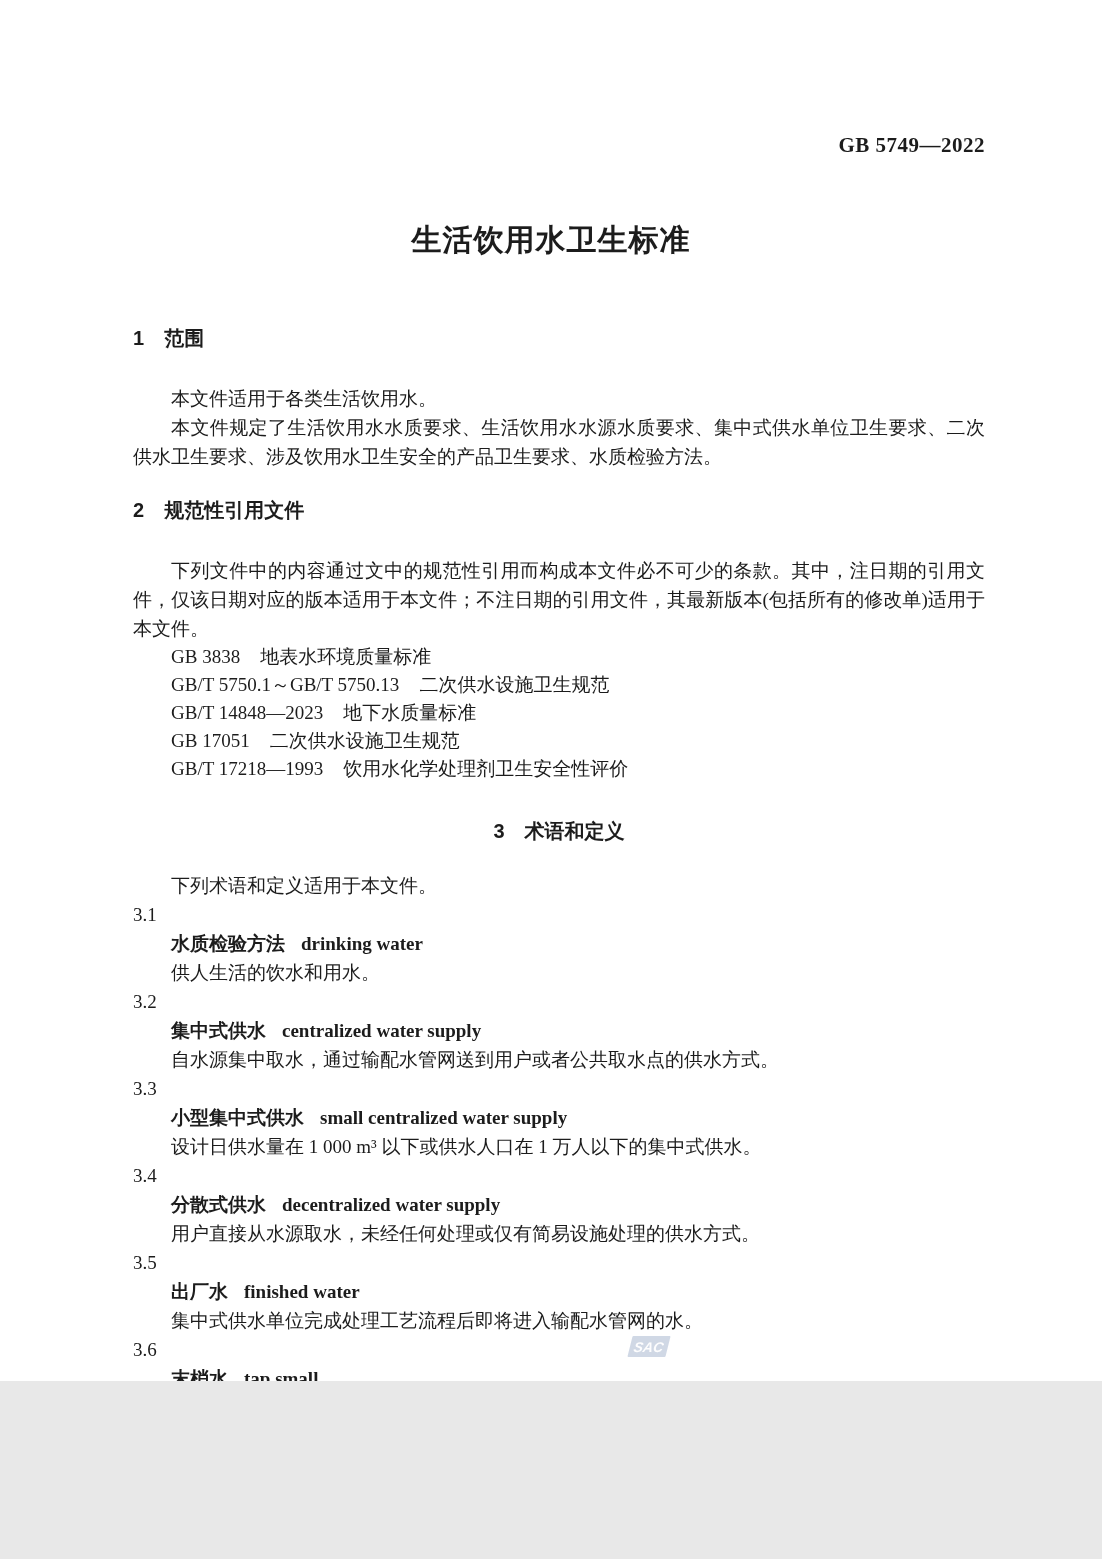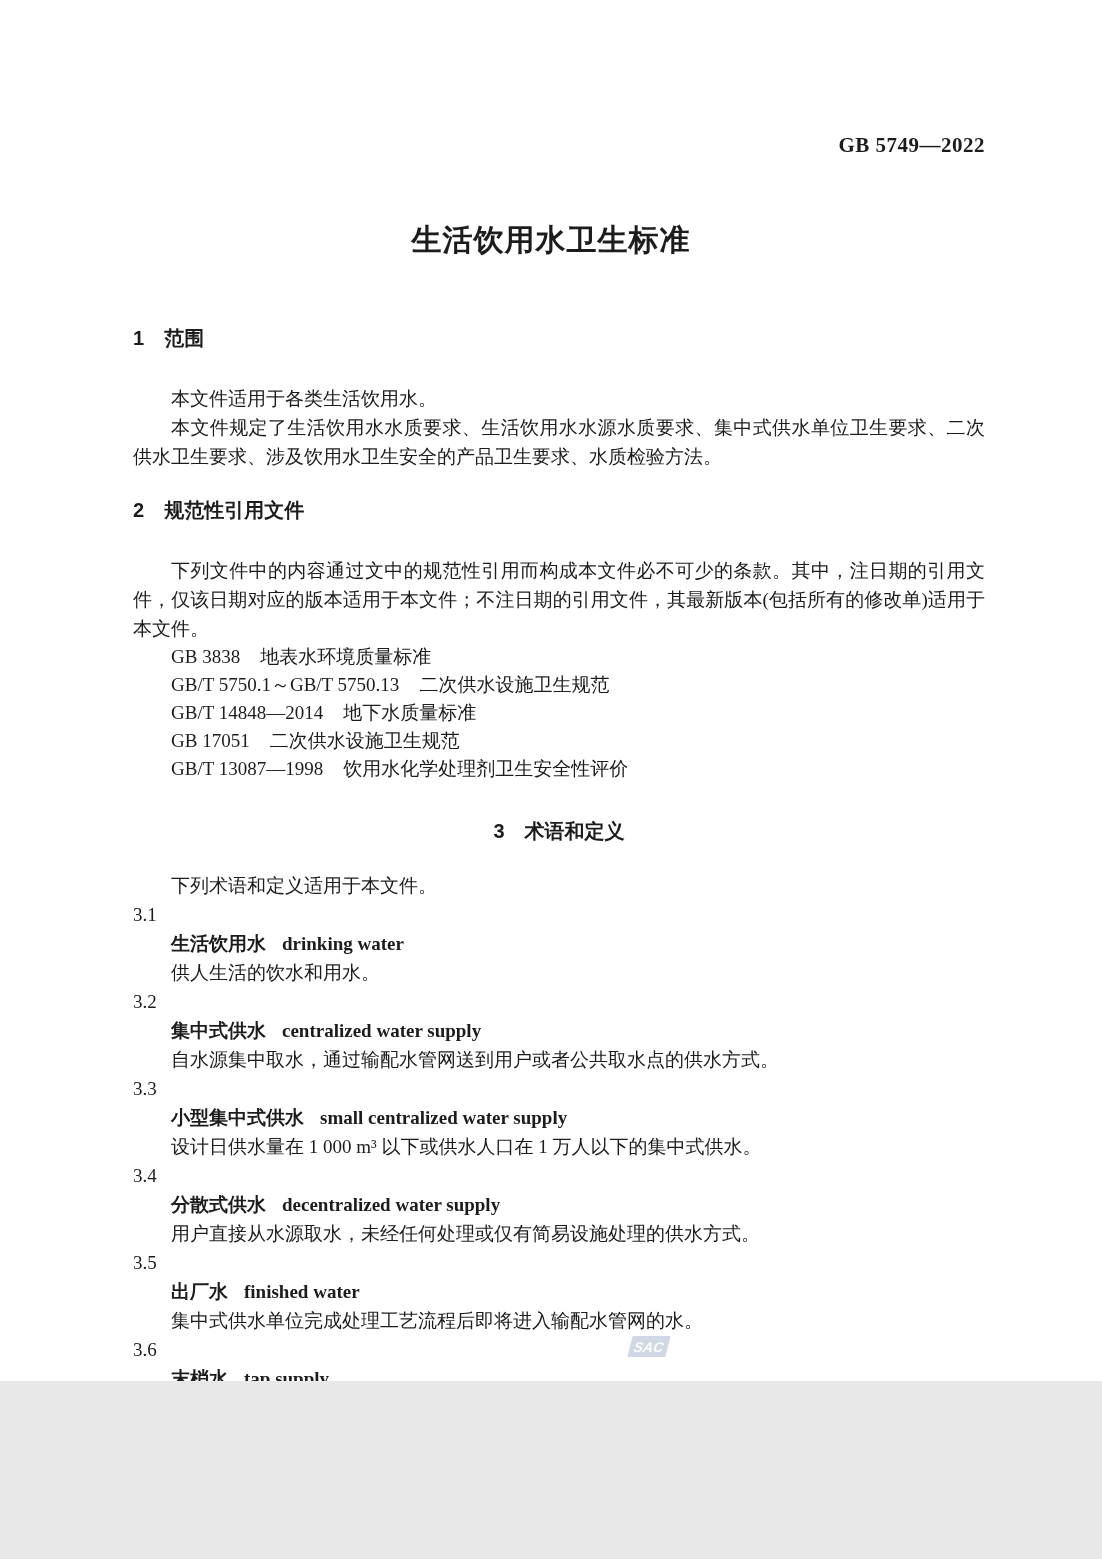--- a/index.html
+++ b/index.html
@@ -124,39 +124,39 @@
     </div>
     <p class="body-para indent">下列文件中的内容通过文中的规范性引用而构成本文件必不可少的条款。其中，注日期的引用文件，仅该日期对应的版本适用于本文件；不注日期的引用文件，其最新版本(包括所有的修改单)适用于本文件。</p>
     <ul class="ref-list">
       <li class="ref-line">
         <span class="ref-code">GB 3838</span><span class="ref-title">地表水环境质量标准</span>
       </li>
       <li class="ref-line">
         <span class="ref-code">GB/T 5750.1～GB/T 5750.13</span><span class="ref-title">二次供水设施卫生规范</span>
       </li>
       <li class="ref-line">
-        <span class="ref-code">GB/T 14848—2014</span><span class="ref-title">地下水质量标准</span>
+        <span class="ref-code">GB/T 14848—2023</span><span class="ref-title">地下水质量标准</span>
       </li>
       <li class="ref-line">
         <span class="ref-code">GB 17051</span><span class="ref-title">二次供水设施卫生规范</span>
       </li>
       <li class="ref-line">
-        <span class="ref-code">GB/T 13087—1998</span><span class="ref-title">饮用水化学处理剂卫生安全性评价</span>
+        <span class="ref-code">GB/T 17218—1993</span><span class="ref-title">饮用水化学处理剂卫生安全性评价</span>
       </li>
     </ul>
 
     <div class="sec-heading" id="sec3-heading">
       <span class="sec-num">3</span><span class="sec-label">术语和定义</span>
     </div>
     <p class="body-para indent">下列术语和定义适用于本文件。</p>
 
     <div class="term-block">
       <div class="term-num">3.1</div>
       <div class="term-name">
-        <span class="term-zh">生活饮用水</span><span class="term-en">drinking water</span>
+        <span class="term-zh">水质检验方法</span><span class="term-en">drinking water</span>
       </div>
       <div class="term-def">供人生活的饮水和用水。</div>
     </div>
 
     <div class="term-block">
       <div class="term-num">3.2</div>
       <div class="term-name">
         <span class="term-zh">集中式供水</span><span class="term-en">centralized water supply</span>
       </div>
       <div class="term-def">自水源集中取水，通过输配水管网送到用户或者公共取水点的供水方式。</div>
@@ -182,21 +182,21 @@
       <div class="term-num">3.5</div>
       <div class="term-name">
         <span class="term-zh">出厂水</span><span class="term-en">finished water</span>
       </div>
       <div class="term-def">集中式供水单位完成处理工艺流程后即将进入输配水管网的水。</div>
     </div>
 
     <div class="term-block">
       <div class="term-num">3.6</div>
       <div class="term-name">
-        <span class="term-zh">末梢水</span><span class="term-en">tap supply</span>
+        <span class="term-zh">末梢水</span><span class="term-en">tap small</span>
       </div>
       <div class="term-def">出厂水经输配水管网输送至用户水龙头的水。</div>
     </div>
 
   </div>
 
   <div class="watermark">
     <span>SAC</span>
   </div>
 

